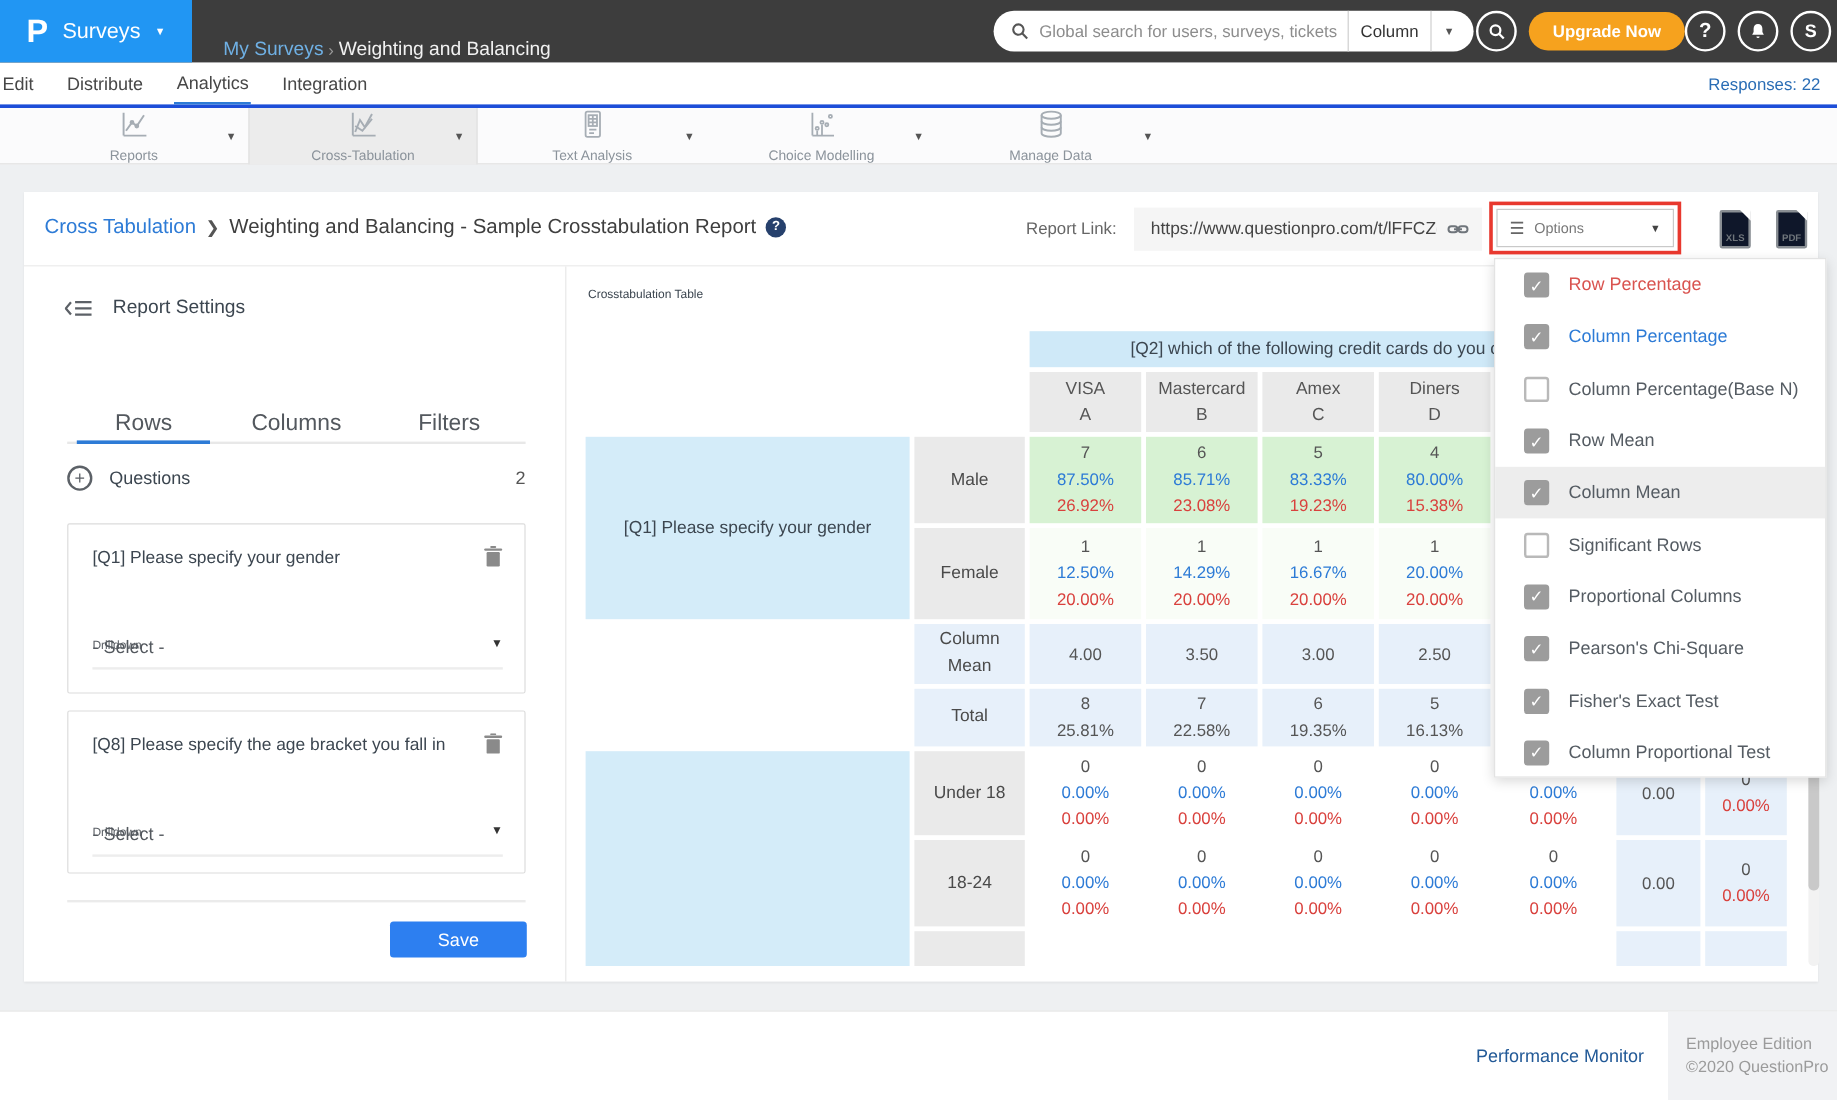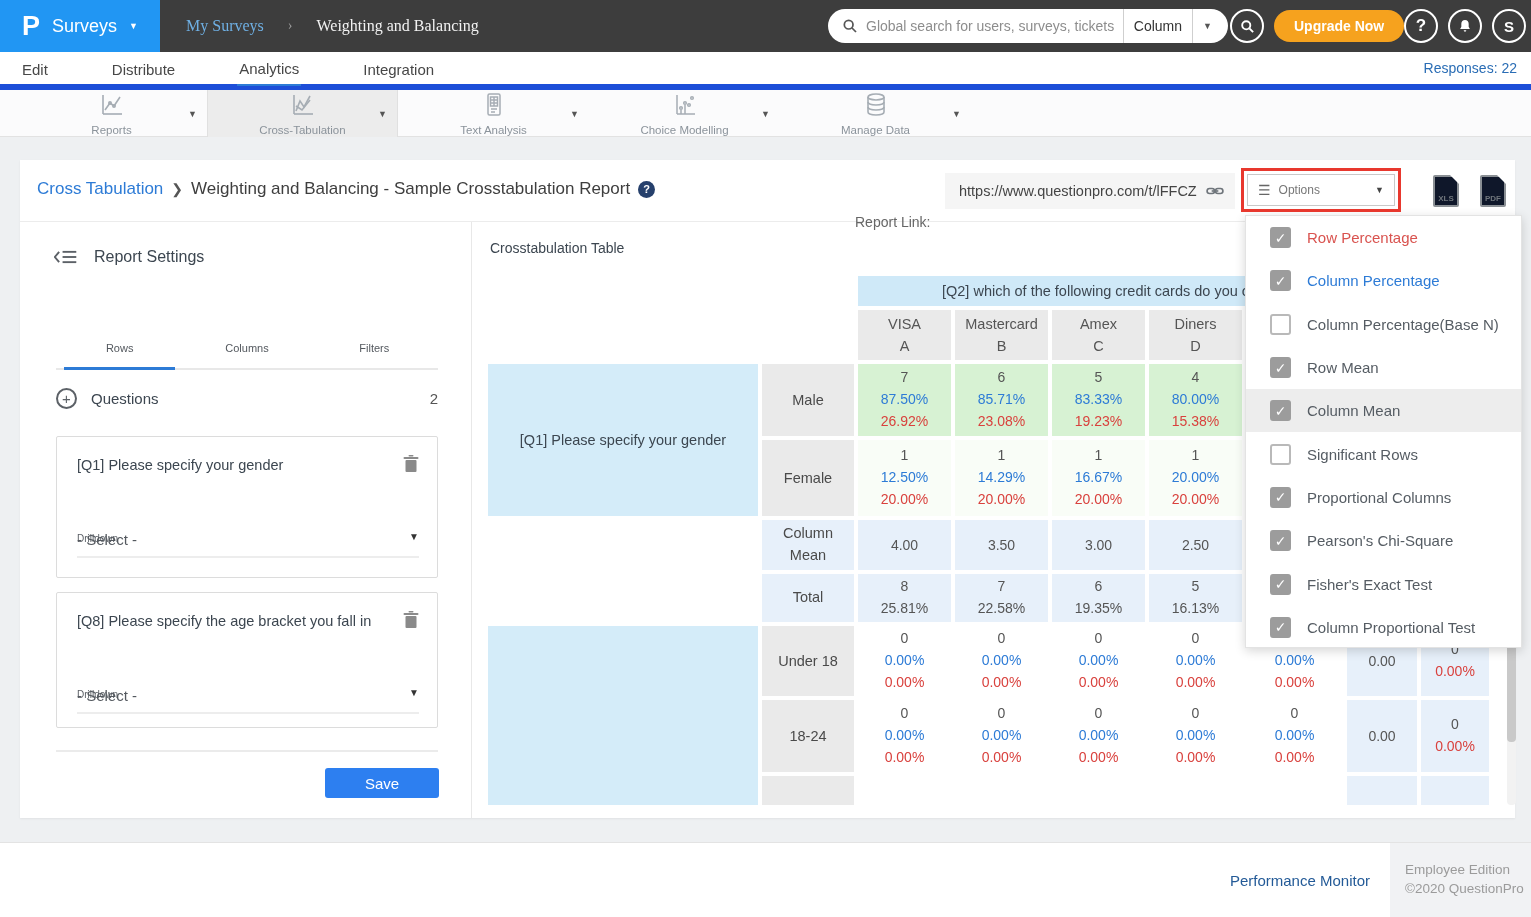--- a/index.html
+++ b/index.html
@@ -6,21 +6,21 @@
   html,body { width:1531px; height:917px; overflow:hidden; background:#eef0f2;
               font-family:"Liberation Sans", sans-serif; }
 
   
   .topbar { position:absolute; left:0; top:0; width:1531px; height:52px; background:#3d3d3d; z-index:20; }
   .logo-block { position:absolute; left:0; top:0; width:160px; height:52px; background:#2196f3;
                 display:flex; align-items:center; padding-left:22px; gap:12px; cursor:pointer; }
   .logo-p { color:#fff; font-size:27px; font-weight:bold; line-height:1; }
   .logo-product { color:#fff; font-size:18px; }
   .caret { font-size:9px; color:#fff; }
-  .top-crumb { position:absolute; left:186px; top:0; height:52px; display:flex; align-items:center; gap:24px;font-family:Liberation Serif, serif; }
+  .top-crumb { position:absolute; left:186px; top:16px; height:52px; display:flex; align-items:center; gap:4px; }
   .crumb-parent { color:#6fb0e4; font-size:16px; cursor:pointer; }
   .crumb-sep { color:#9a9a9a; font-size:14px; }
   .crumb-current { color:#f2f2f2; font-size:16px; }
   .search-pill { position:absolute; left:828px; top:9px; width:400px; height:34px; background:#fff;
                  border-radius:17px; display:flex; align-items:center; padding:0 12px 0 14px; }
   .search-pill svg { flex:none; }
   .search-input { border:none; outline:none; flex:1; font-size:14px; color:#8b5cf6; margin-left:8px;
                   font-family:"Liberation Sans", sans-serif; background:transparent; }
   .search-input::placeholder { color:#8d8d8d; }
   .search-scope { font-size:14px; color:#333; padding:0 10px; border-left:0px; }
@@ -29,21 +29,21 @@
   .ring-btn { position:absolute; top:9px; width:34px; height:34px; border:2px solid #fff; border-radius:50%;
               display:flex; align-items:center; justify-content:center; color:#fff; cursor:pointer; }
   .upgrade-btn { position:absolute; left:1274px; top:10px; height:32px; padding:0 20px; background:#f6a21e;
                  border:none; border-radius:16px; color:#fff; font-size:14px; font-weight:bold;
                  font-family:"Liberation Sans", sans-serif; cursor:pointer; }
   .icon-q { font-size:17px; font-weight:bold; }
   .icon-s { font-size:15px; font-weight:bold; }
 
   
   .nav2 { position:absolute; left:0; top:52px; width:1531px; height:38px; background:#fff;
-          border-bottom:6px solid #1d4ed8; display:flex; align-items:center; padding-left:20px; gap:60px; z-index:19;}
+          border-bottom:3px solid #1d4ed8; display:flex; align-items:center; padding-left:0; gap:24px; z-index:19;}
   .nav2-item { font-size:15px; color:#474747; cursor:pointer; padding:9px 2px 7px; }
   .nav2-item.active { border-bottom:2px solid #2d7bd6; }
   .nav2-right { position:absolute; right:14px; color:#2a6db5; font-size:14px; }
 
   
   .toolbar { position:absolute; left:0; top:90px; width:1531px; height:47px; background:#fbfbfc;
              border-bottom:1px solid #e2e2e2; z-index:18; }
   .tool-tab { position:absolute; top:0; height:47px; width:191px; cursor:pointer;
               display:flex; flex-direction:column; align-items:center; justify-content:center; }
   .tool-tab.active { background:#ececec; border-left:1px solid #e0e0e0; border-right:1px solid #e0e0e0; }
@@ -52,21 +52,21 @@
 
   
   .card { position:absolute; left:20px; top:160px; width:1495px; height:658px; background:#fff;
           box-shadow:0 1px 2px rgba(0,0,0,.06); }
   .card-header { position:absolute; left:0; top:0; width:100%; height:62px; border-bottom:1px solid #ececec; }
   .rpt-crumb { position:absolute; left:17px; top:19px; font-size:17px; color:#3e3e3e; display:flex; align-items:center; gap:8px; }
   .rpt-crumb .link { color:#2d7bd6; cursor:pointer; }
   .rpt-crumb .sep { color:#555; font-size:14px; }
   .help-dot { width:17px; height:17px; border-radius:50%; background:#26406c; color:#fff; font-size:11px;
               font-weight:bold; display:flex; align-items:center; justify-content:center; }
-  .rl-label { position:absolute; left:835px; top:22px; font-size:14px; color:#666;margin-top:32px; }
+  .rl-label { position:absolute; left:835px; top:22px; font-size:14px; color:#666; }
   .rl-box { position:absolute; left:925px; top:13px; width:290px; height:36px; background:#f5f5f5;
             display:flex; align-items:center; padding:0 10px 0 14px; gap:8px; }
   .rl-url { flex:1; font-size:14.5px; color:#444; white-space:nowrap; overflow:hidden; }
   .opt-annot { position:absolute; left:1221px; top:8px; width:160px; height:44px; border:3px solid #e8382e; z-index:60; }
   .opt-btn { position:absolute; left:3px; top:3px; width:148px; height:32px; background:#fff; border:1px solid #c9c9c9;
              display:flex; align-items:center; padding:0 10px; gap:8px; cursor:pointer;
              font-family:"Liberation Sans", sans-serif; }
   .opt-btn .list-ic { color:#666; font-size:14px; }
   .opt-btn .opt-text { color:#777; font-size:12px; flex:1; text-align:left; }
   .opt-btn .caret2 { color:#444; font-size:9px; }
@@ -76,41 +76,41 @@
                     border-width:0 9px 9px 0; border-color:transparent #fff transparent transparent; }
   .file-ic span { position:absolute; bottom:2px; left:0; right:0; text-align:center; font-size:8px;
                   font-weight:bold; color:#6f757b; }
 
   
   .settings { position:absolute; left:0; top:62px; width:452px; height:596px; border-right:1px solid #e8e8e8; }
   .set-head { position:absolute; left:34px; top:26px; display:flex; align-items:center; gap:16px; cursor:pointer; }
   .set-title { font-size:16px; color:#3c4650; }
   .tabs { position:absolute; left:36px; top:116px; width:382px; height:32px; display:flex;
           border-bottom:2px solid #e8e8e8; }
-  .tab { flex:1; text-align:center; font-size:11px; color:#53585e; cursor:pointer; padding-top:4px; position:relative; }
+  .tab { flex:1; text-align:center; font-size:19px; color:#53585e; cursor:pointer; padding-top:4px; position:relative; }
   .tab.active:after { content:""; position:absolute; left:8px; right:8px; bottom:-2px; height:3px; background:#2d7bd6; }
   .q-row { position:absolute; left:36px; top:166px; width:382px; display:flex; align-items:center; gap:14px; }
   .plus-circ { width:21px; height:21px; border:2px solid #5c6167; border-radius:50%; color:#5c6167; font-size:15px;
                line-height:17px; text-align:center; cursor:pointer; }
   .q-label { font-size:15px; color:#3c4650; flex:1; }
   .q-count { font-size:15px; color:#555; }
   .q-card { position:absolute; left:36px; width:382px; border:1px solid #dcdcdc; border-radius:2px; background:#fff; }
   .q-card .q-title { position:absolute; left:20px; top:20px; width:300px; font-size:14.5px; color:#3c4650; }
   .trash { position:absolute; right:18px; top:18px; cursor:pointer; }
   .drill-label { position:absolute; left:20px; top:64px; font-size:10px; color:#5b6066;margin-top:32px; }
   .drill-select { position:absolute; left:20px; top:94px; width:342px; border-bottom:2px solid #ededed;
                   padding-bottom:8px; display:flex; cursor:pointer; }
   .drill-value { flex:1; font-size:15px; color:#53585e; }
   .drill-caret { font-size:10px; color:#333; }
   .panel-divider { position:absolute; left:36px; top:528px; width:382px; height:2px; background:#ebebeb; }
   .save-btn { position:absolute; left:305px; top:546px; width:114px; height:30px; background:#2d7ff0; color:#fff;
               border:none; border-radius:3px; font-size:15px; font-family:"Liberation Sans", sans-serif; cursor:pointer; }
 
   
-  .ct-title { position:absolute; left:470px; top:80px; font-size:14px; color:#3c4650; }
+  .ct-title { position:absolute; left:470px; top:80px; font-size:10px; color:#3c4650; }
   .tbl-wrap { position:absolute; left:464px; top:112px; width:1026px; height:533px; overflow:hidden; }
   table.ct { border-collapse:separate; border-spacing:4px; }
   .ct td, .ct th { font-weight:normal; text-align:center; vertical-align:middle; font-size:14px; color:#555; }
   .ct .blank { background:transparent; }
   .ct .banner { background:#cfe9f8; color:#3c4650; font-size:14.5px; text-align:left; padding-left:84px; white-space:nowrap; }
   .ct .chead { background:#eaeaea; color:#555; font-size:14.5px; line-height:1.55; }
   .ct .stub { background:#eaeaea; color:#4a4a4a; font-size:14.5px; }
   .ct .qlabel { background:#d4ecf9; color:#3c4650; font-size:14.5px; }
   .ct .green { background:#d7f2d3; }
   .ct .palegreen { background:#f9fdf7; }

